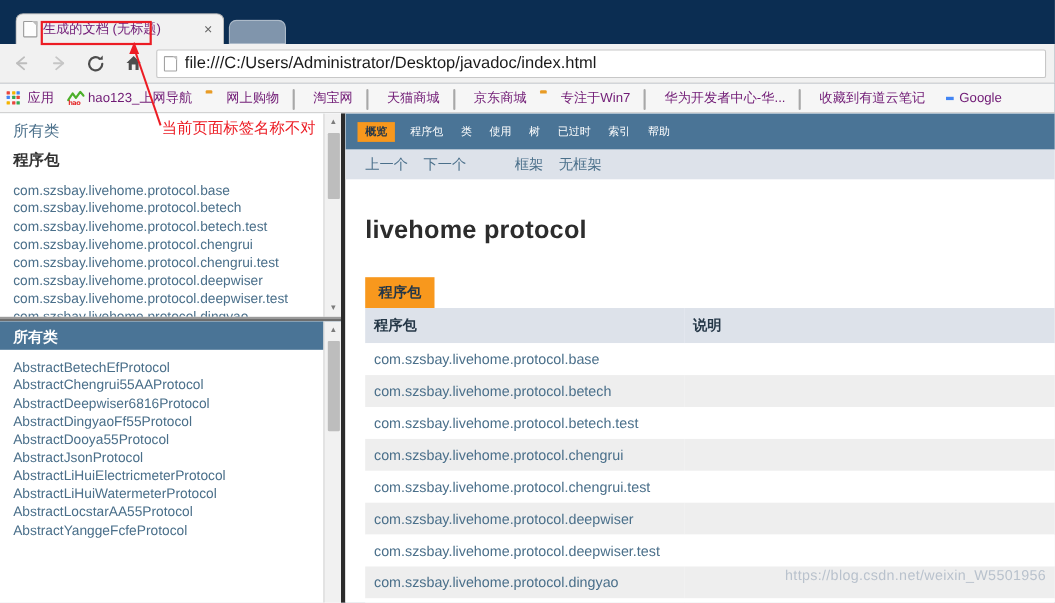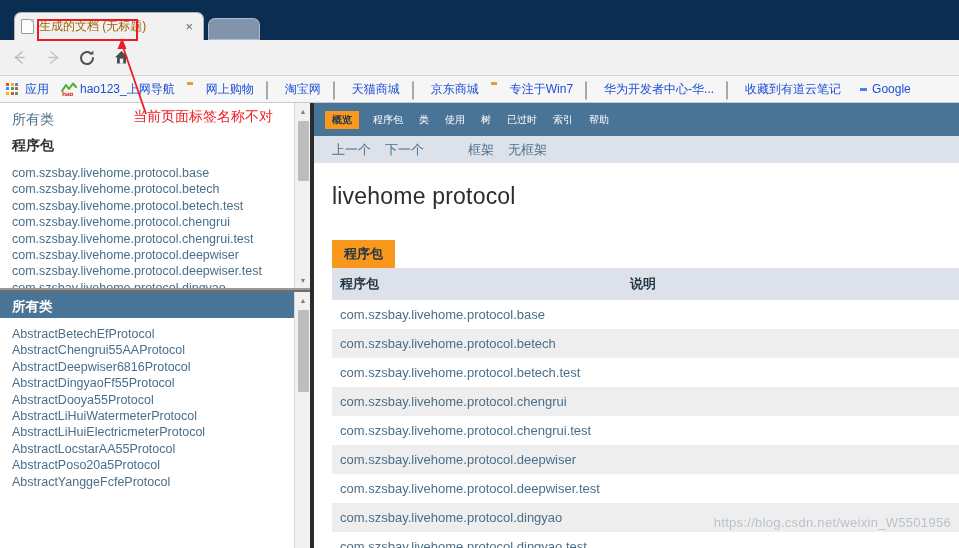--- a/index.html
+++ b/index.html
@@ -41,21 +41,21 @@
     width: 13px; height: 15px; flex: 0 0 13px; margin-right: 5px;
     background: #fdfdfd; border: 1px solid #9a9a9a; border-radius: 1px;
     position: relative;
   }
   .tab-favicon::after {
     content: ""; position: absolute; right: -1px; top: -1px;
     border-width: 0 5px 5px 0; border-style: solid;
     border-color: transparent #bcbcbc transparent transparent;
   }
   .tab-title {
-    font-size: 12px; color: #a16207; white-space: nowrap; overflow: hidden;
+    font-size: 12px; color: #701a75; white-space: nowrap; overflow: hidden;
     flex: 1 1 auto;
   }
   .tab-close {
     font-size: 13px; color: #666; flex: 0 0 auto; padding: 0 4px;
     line-height: 1; cursor: pointer;
   }
   .tab-ghost {
     position: absolute; left: 208px; top: 18px; width: 52px; height: 22px;
     background: rgba(225,235,245,.55);
     border: 1px solid rgba(255,255,255,.35);
@@ -95,21 +95,21 @@
   
   .bookmarks {
     position: absolute; left: 0; top: 76px; width: 959px; height: 27px;
     background: #f6f6f6; border-bottom: 1px solid #c9c9c9;
     display: flex; align-items: center; overflow: hidden;
   }
   .bm {
     display: flex; align-items: center; padding: 0 6px; height: 22px;
     white-space: nowrap; flex: 0 0 auto;
   }
-  .bm-label { font-size: 12px; color: #1d4ed8; }
+  .bm-label { font-size: 12px; color: #701a75; }
   .bm-ico { width: 14px; height: 14px; margin-right: 5px; flex: 0 0 14px; position: relative; }
   .ico-apps {
     display: grid; grid-template-columns: repeat(3,3px); grid-template-rows: repeat(3,3px);
     gap: 1.5px; margin-top: 1px;
   }
   .ico-apps i { display: block; width: 3px; height: 3px; border-radius: .5px; }
   .ico-doc {
     background: #fff; border: 1px solid #a8a8a8; border-radius: 1px;
     width: 11px; height: 13px; margin-top: 1px;
   }
@@ -218,22 +218,22 @@
     padding: 2px 7px; margin-right: 14px; margin-left: -7px;
   }
   .subnav {
     height: 27px; background: #dde2ea; display: flex; align-items: center;
     padding-left: 18px; font-size: 13px; color: #4a6f8a;
   }
   .subnav span { margin-right: 14px; white-space: nowrap; }
   .subnav .gap { width: 30px; margin: 0; }
 
   .h1 {
-    font-size: 23px; font-weight: normal; color: #2c2c2c;
-    padding: 20px 0 0 18px; letter-spacing: .2px;
+    font-size: 23px; font-weight: bold; color: #2c2c2c;
+    padding: 32px 0 0 18px; letter-spacing: .2px;
   }
   .caption {
     display: inline-block; background: #f8981d; color: #253747;
     font-size: 13px; font-weight: bold; padding: 5px 12px;
     margin: 30px 0 0 18px;
   }
   table.summary {
     width: 627px; margin-left: 18px; border-collapse: collapse;
     table-layout: fixed;
   }
@@ -254,21 +254,21 @@
     font-size: 13px; color: rgba(120,140,165,.45);
     letter-spacing: .3px; pointer-events: none; white-space: nowrap;
   }
 
   
   .annot-box {
     position: absolute; left: 37px; top: 19px; width: 101px; height: 22px;
     border: 2px solid #ec1c24; pointer-events: none;
   }
   .annot-text {
-    position: absolute; left: 133px; top: 108px;
+    position: absolute; left: 147px; top: 108px;
     font-size: 14px; color: #ec1c24; white-space: nowrap;
     font-family: "DejaVu Sans", sans-serif;
   }
   .annot-arrow { position: absolute; left: 110px; top: 36px; pointer-events: none; }
 </style>
 </head>
 <body>
 
 <div id="desktop"></div>
 
@@ -300,20 +300,24 @@
       <svg width="20" height="20" viewBox="0 0 20 20">
           <path d="M16 10 A6 6 0 1 1 13.6 5.2" stroke="#4d4d4d" stroke-width="2" fill="none" stroke-linecap="round"></path>
           <path d="M16.4 2.4 L16.4 6.4 L12.4 6.4 Z" fill="#4d4d4d"></path>
         </svg>
     </div>
     <div class="navbtn active">
       <svg width="19" height="19" viewBox="0 0 19 19">
           <path d="M9.5 3 L16 9.2 L14 9.2 L14 15.6 L5 15.6 L5 9.2 L3 9.2 Z" fill="#4d4d4d"></path>
           <rect x="7.8" y="10.6" width="3.4" height="5" fill="#f1f1f1"></rect>
         </svg>
+    </div>
+    <div class="omnibox">
+      <span class="omni-icon"></span>
+      <span class="omni-url">file:///C:/Users/Administrator/Desktop/javadoc/index.html</span>
     </div>
   </div>
 
   <div class="bookmarks">
 
     <div class="bm">
       <span class="bm-ico ico-apps">
         <i style="background:#e8453c"></i>
           <i style="background:#f5b400"></i>
           <i style="background:#4285f4"></i>
@@ -406,24 +410,24 @@
       <div class="framediv"></div>
 
       <div class="frame-cls">
         <div class="cls-header">所有类</div>
         <ul class="clslist">
           <li>AbstractBetechEfProtocol</li>
           <li>AbstractChengrui55AAProtocol</li>
           <li>AbstractDeepwiser6816Protocol</li>
           <li>AbstractDingyaoFf55Protocol</li>
           <li>AbstractDooya55Protocol</li>
+          <li>AbstractJsonProtocol</li>
+          <li>AbstractLiHuiElectricmeterProtocol</li>
           <li>AbstractLiHuiWatermeterProtocol</li>
-          <li>AbstractLiHuiElectricmeterProtocol</li>
           <li>AbstractLocstarAA55Protocol</li>
-          <li>AbstractPoso20a5Protocol</li>
           <li>AbstractYanggeFcfeProtocol</li>
         </ul>
 
         <div class="sbar" style="right:0; top:0; height:258px;">
           <div class="sb-arrow" style="top:0;">▲</div>
           <div class="sb-thumb" style="top:18px; height:82px;"></div>
         </div>
       </div>
     </div>
 

